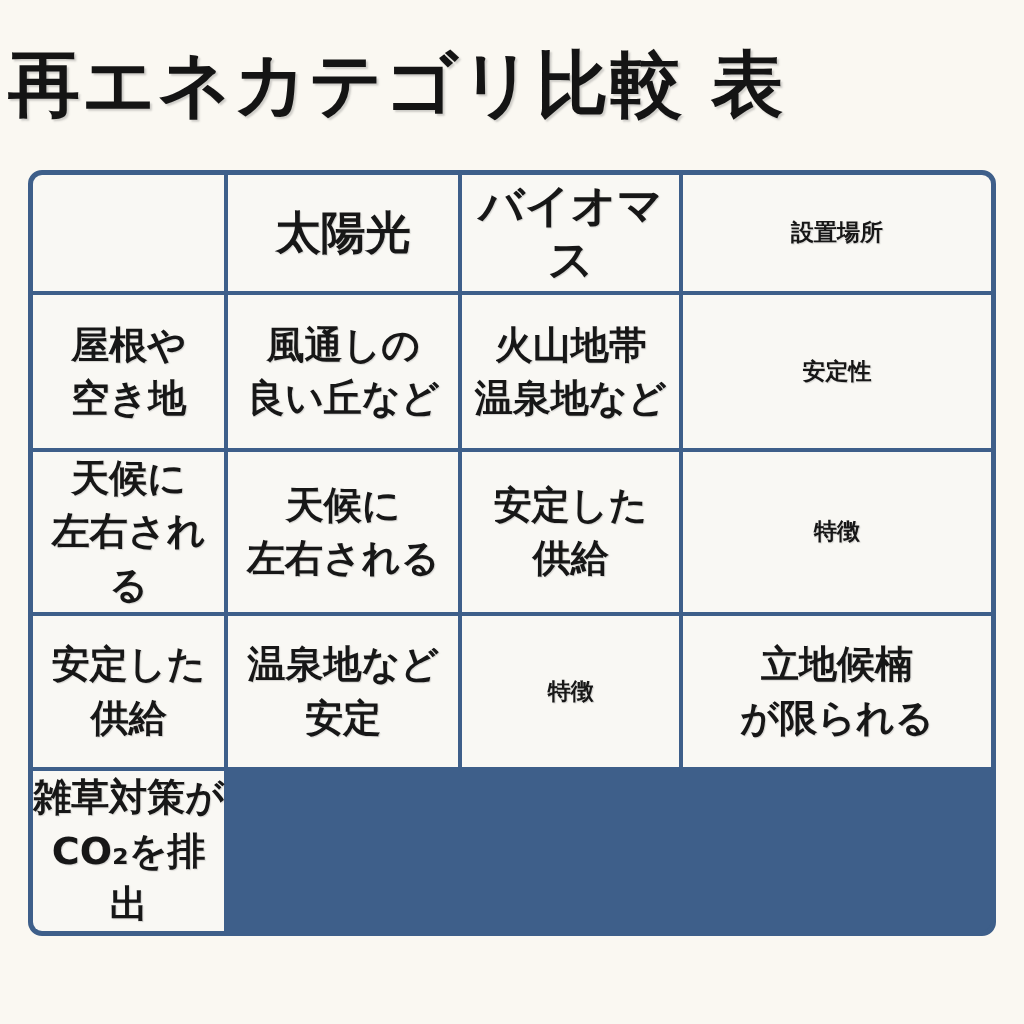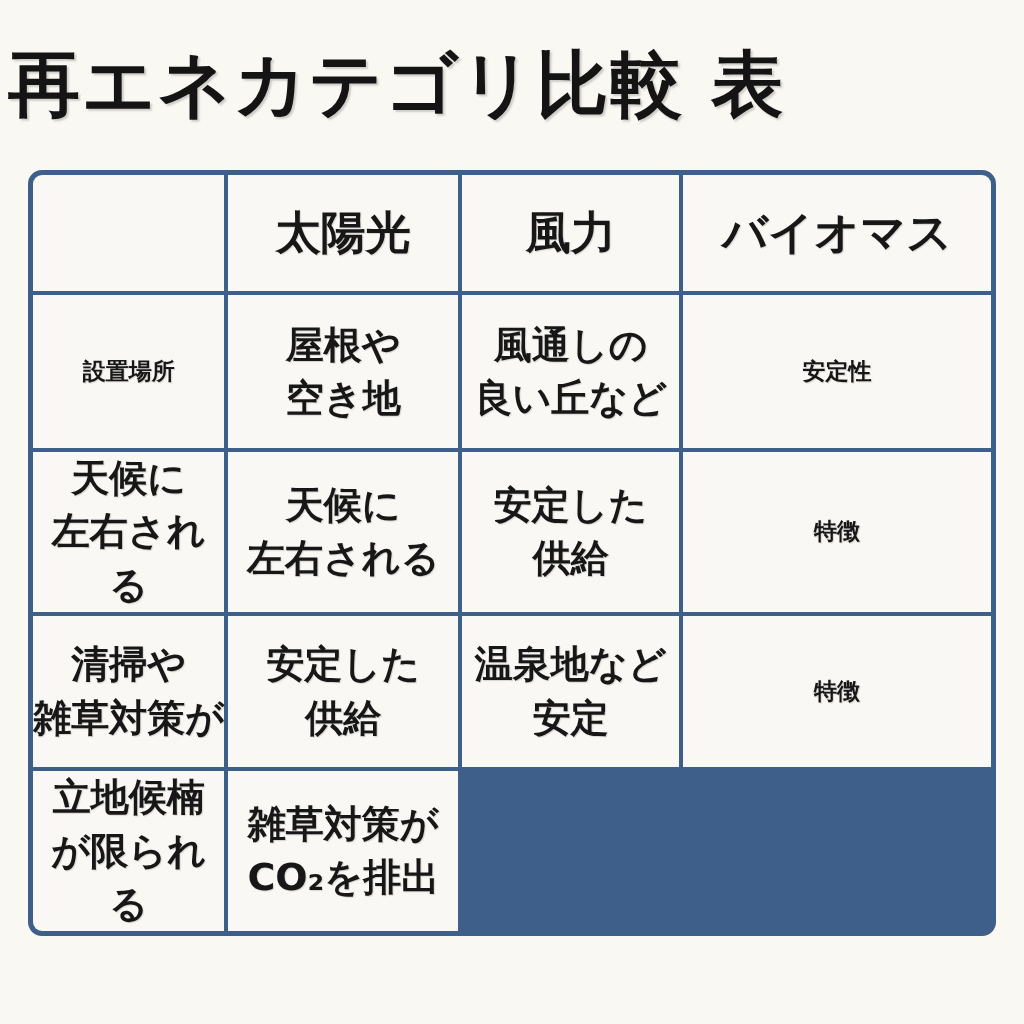--- a/index.html
+++ b/index.html
@@ -77,40 +77,39 @@
 <body>
 
 <div class="page">
 
   <h1 class="title">再エネカテゴリ比較 表</h1>
 
   <div class="comparison-table">
 
     <div class="cell head"></div>
     <div class="cell head">太陽光</div>
-    <div class="cell head">風力</div>
     <div class="cell head">バイオマス</div>
 
     <div class="cell rowlabel">設置場所</div>
     <div class="cell data">屋根や
 空き地</div>
     <div class="cell data">風通しの
 良い丘など</div>
+    <div class="cell data">火山地帯
+温泉地など</div>
 
     <div class="cell rowlabel">安定性</div>
     <div class="cell data">天候に
 左右される</div>
     <div class="cell data">天候に
 左右される</div>
     <div class="cell data">安定した
 供給</div>
 
     <div class="cell rowlabel">特徴</div>
-    <div class="cell data">清掃や
-雑草対策が</div>
     <div class="cell data">安定した
 供給</div>
     <div class="cell data">温泉地など
 安定</div>
 
     <div class="cell rowlabel">特徴</div>
     <div class="cell data">立地候楠
 が限られる</div>
     <div class="cell data">雑草対策が
 CO₂を排出</div>

